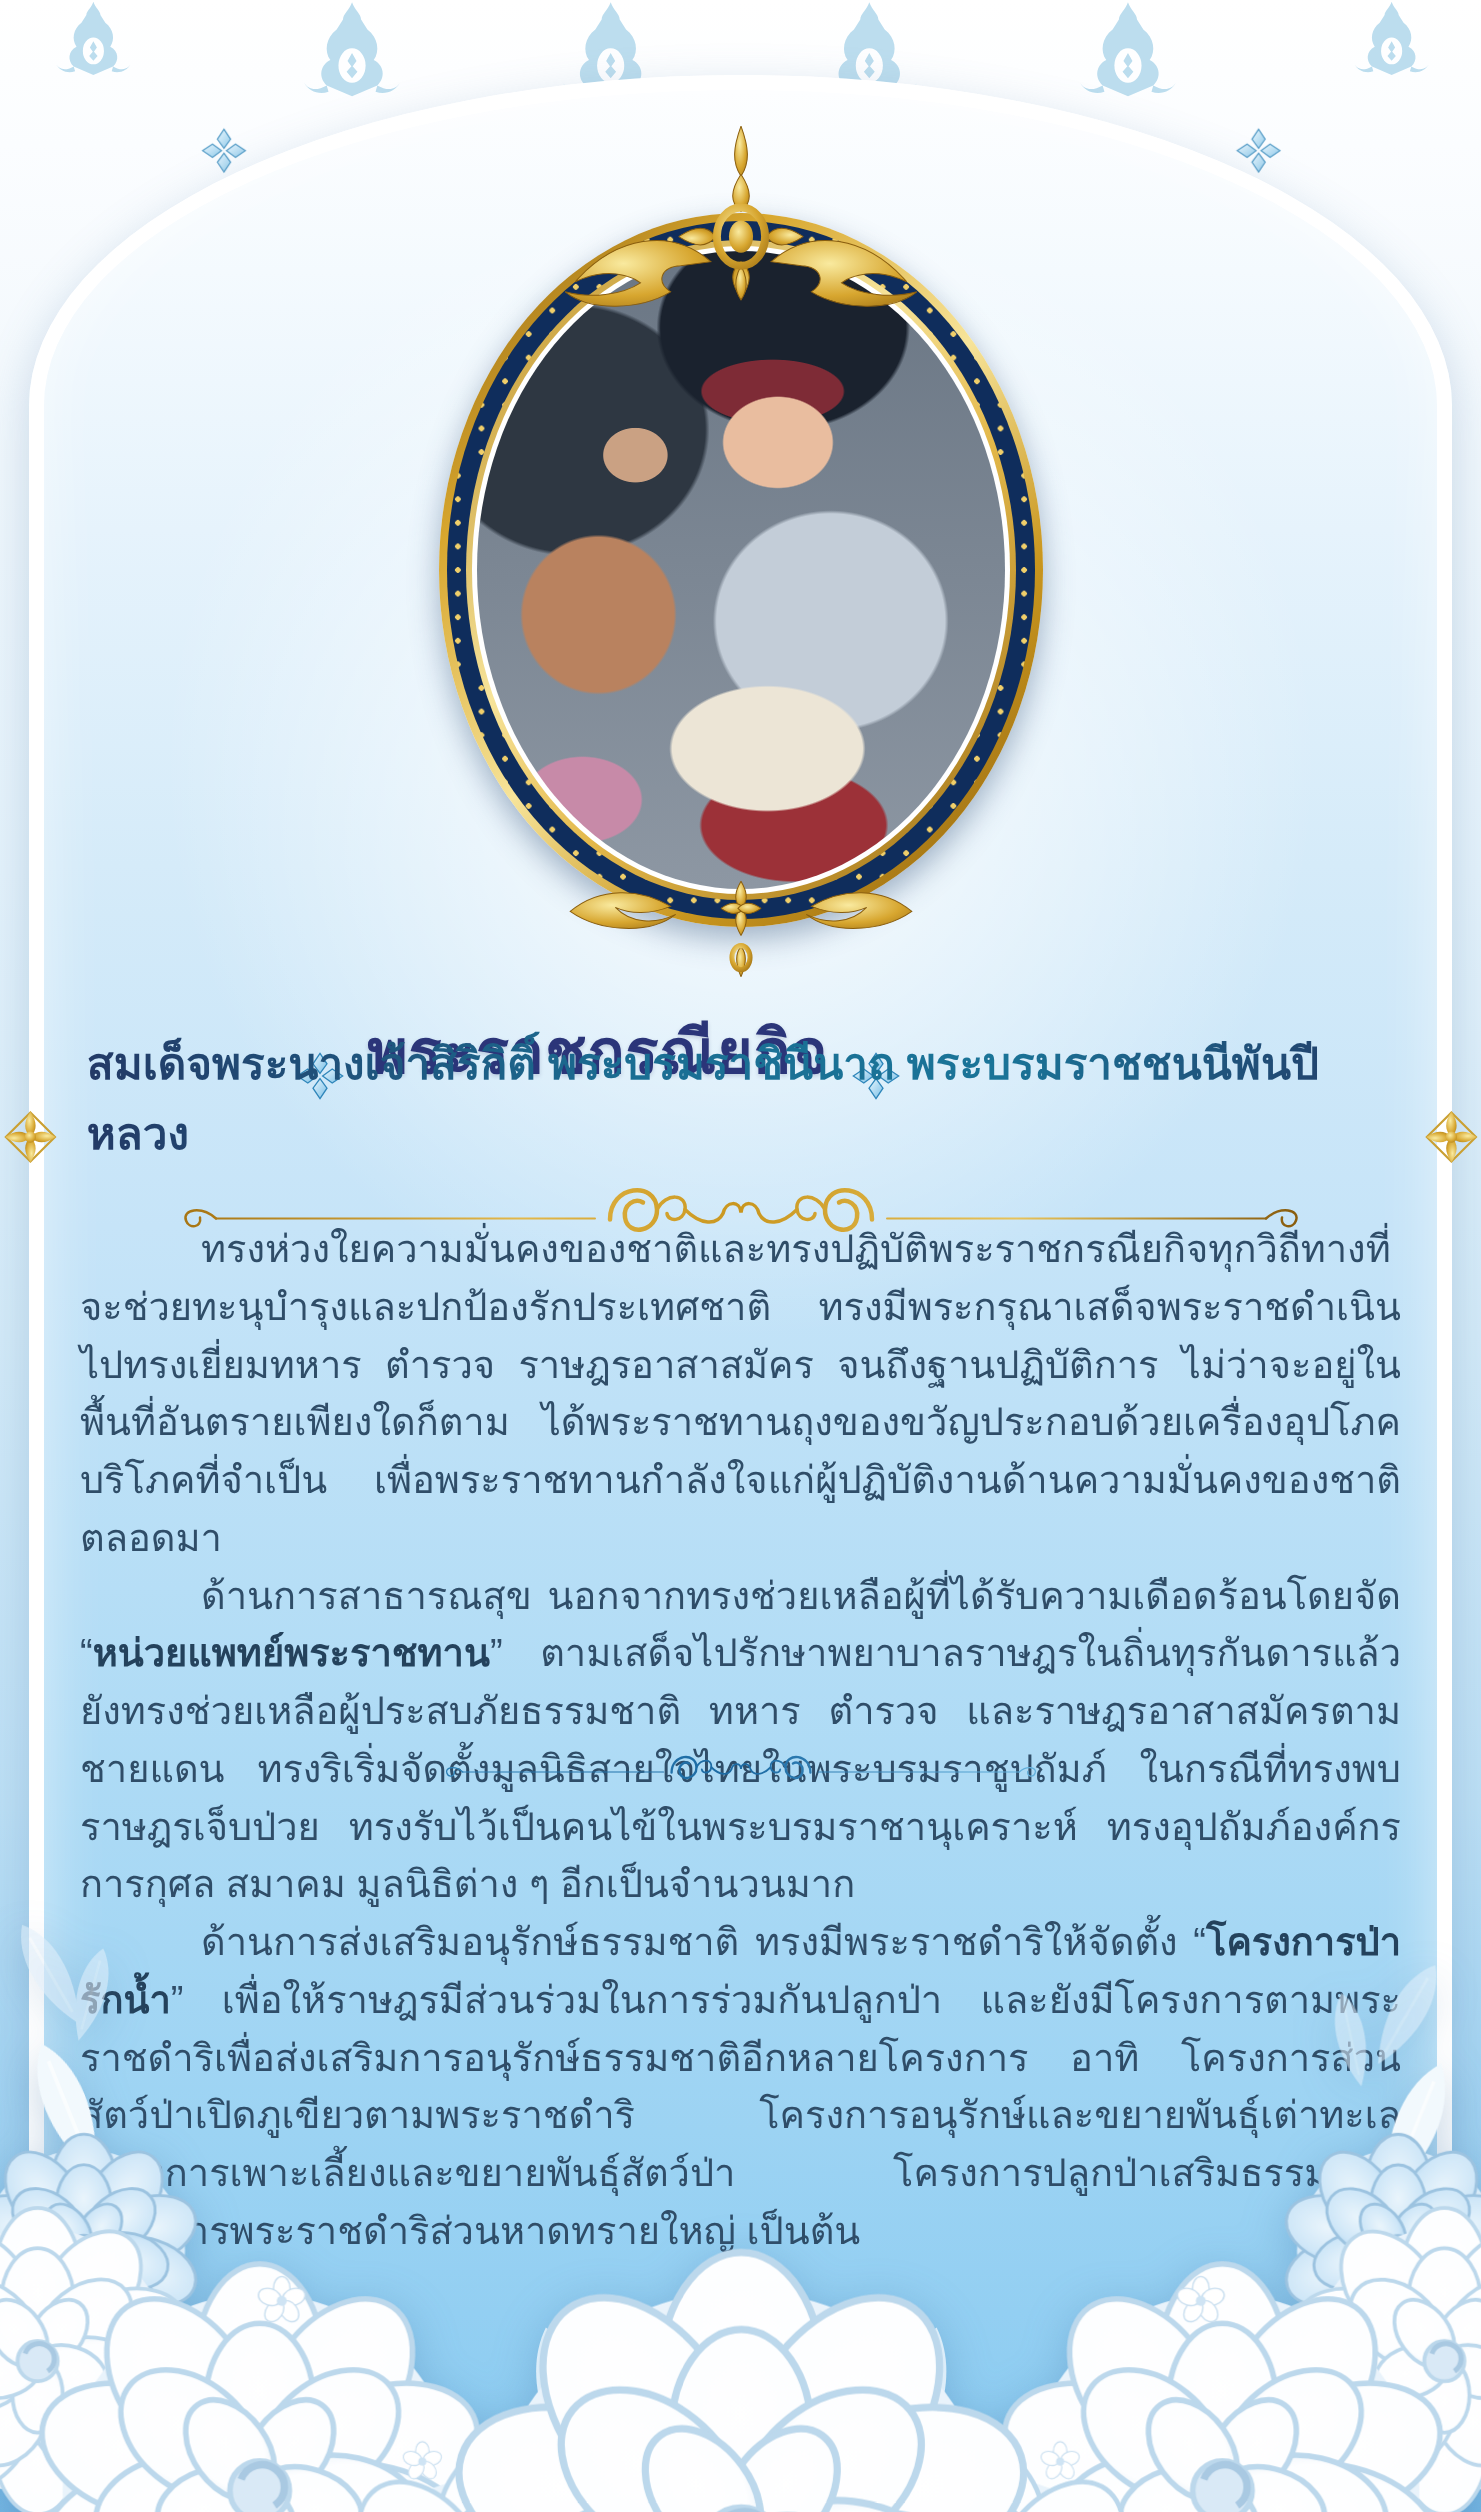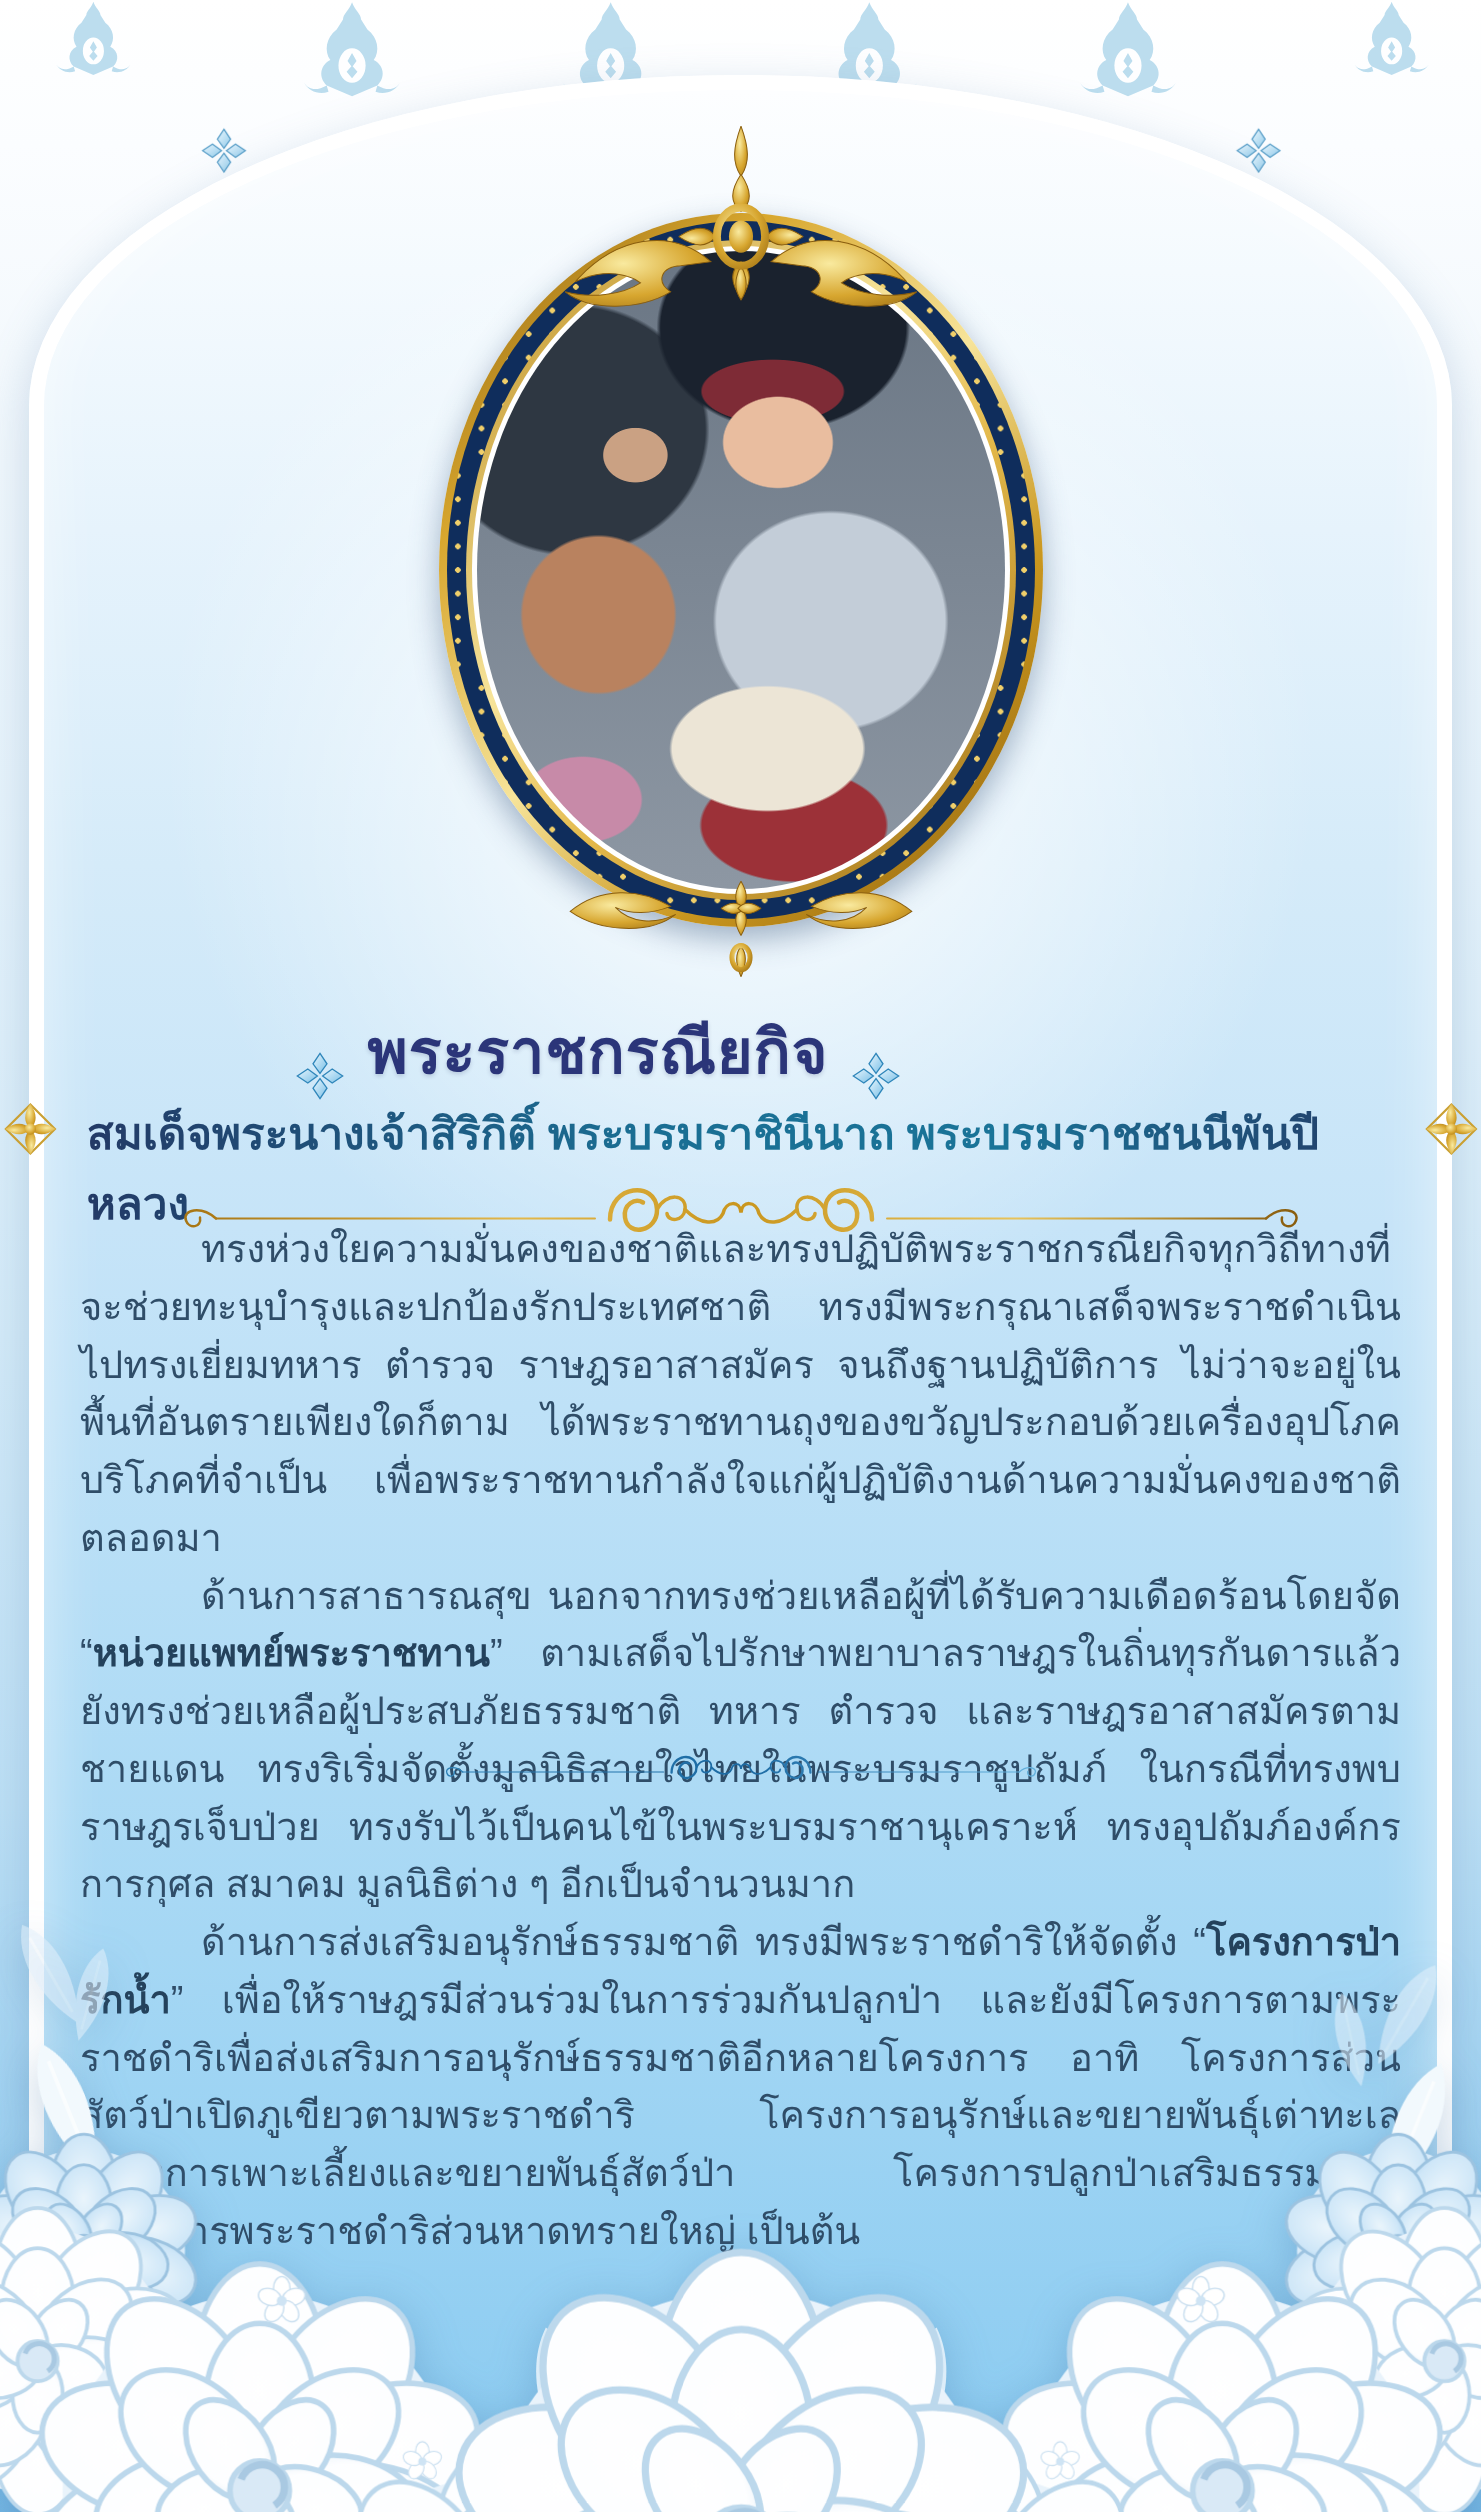--- a/index.html
+++ b/index.html
@@ -44,21 +44,21 @@
       linear-gradient(180deg,#6a7684,#8d97a3);}
   .crown{position:absolute;left:50%;top:-92px;transform:translateX(-50%);}
   .pendant{position:absolute;left:50%;bottom:-75px;transform:translateX(-50%);}
 
   
   .title-row{position:absolute;left:0;top:1017px;width:1196px;height:83px;z-index:4;
     display:flex;align-items:flex-end;justify-content:center;gap:24px;}
   .title{font-size:61px;font-weight:700;color:#2b3579;letter-spacing:1px;
     text-shadow:0 2px 4px rgba(30,40,90,.18);}
   .subtitle-row{position:absolute;left:0;top:1098px;width:1482px;height:70px;z-index:4;
-    display:flex;align-items:flex-start;justify-content:center;gap:26px;}
+    display:flex;align-items:flex-end;justify-content:center;gap:26px;}
   .subtitle{font-size:44px;font-weight:700;
     background:linear-gradient(90deg,#233a66 0%,#1a6e93 42%,#1a7498 70%,#233a66 100%);
     -webkit-background-clip:text;background-clip:text;color:transparent;}
   .divider-gold{position:absolute;left:50%;top:1171px;transform:translateX(-50%);z-index:4;}
   .divider-blue{position:absolute;left:50%;top:1743px;transform:translateX(-50%);z-index:4;}
 
   
   .body-text{position:absolute;left:80px;top:1221px;width:1321px;z-index:4;
     font-size:38px;line-height:1.52;color:#2f4d68;text-align:justify;line-break:loose;overflow-wrap:break-word;}
   .body-text p{margin:0;text-indent:121px;}

